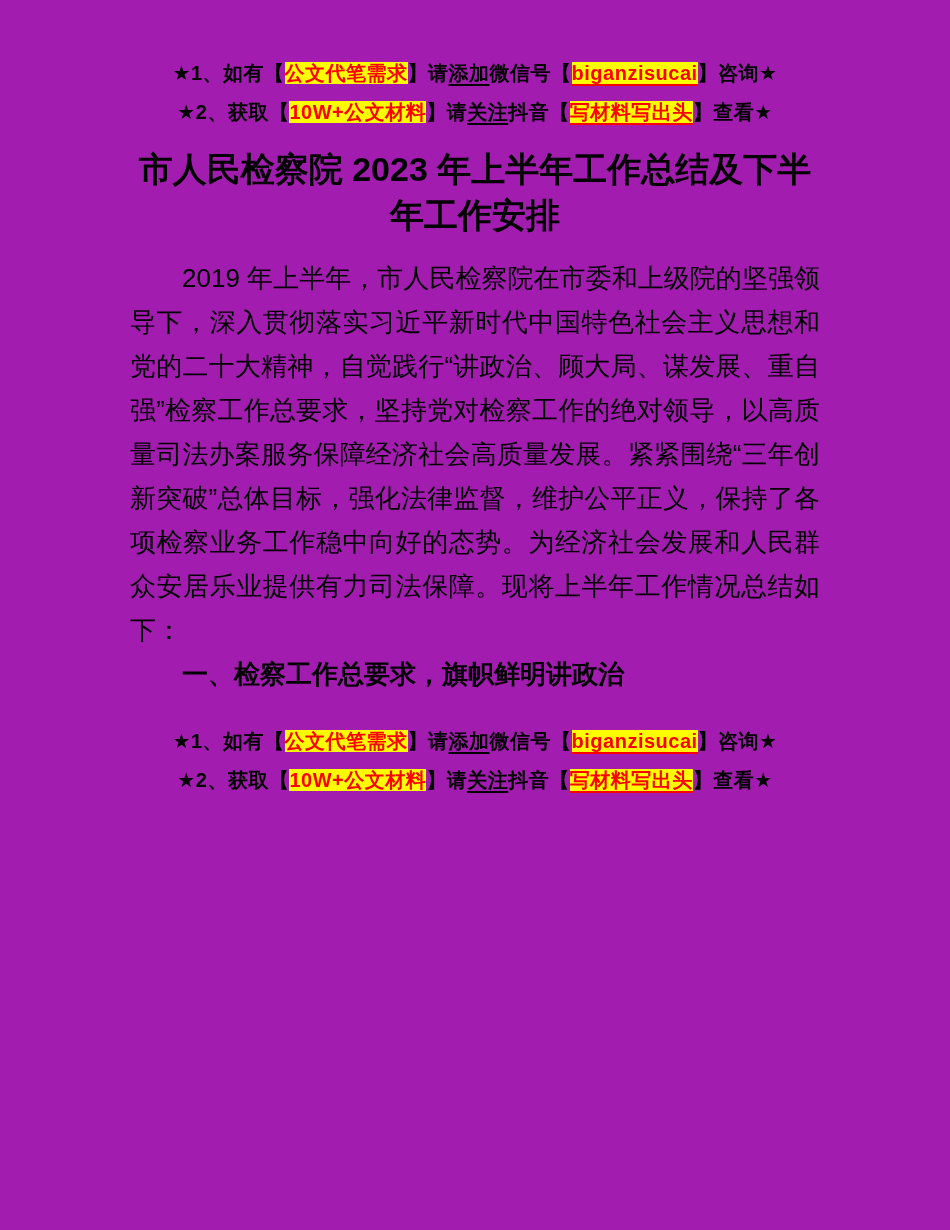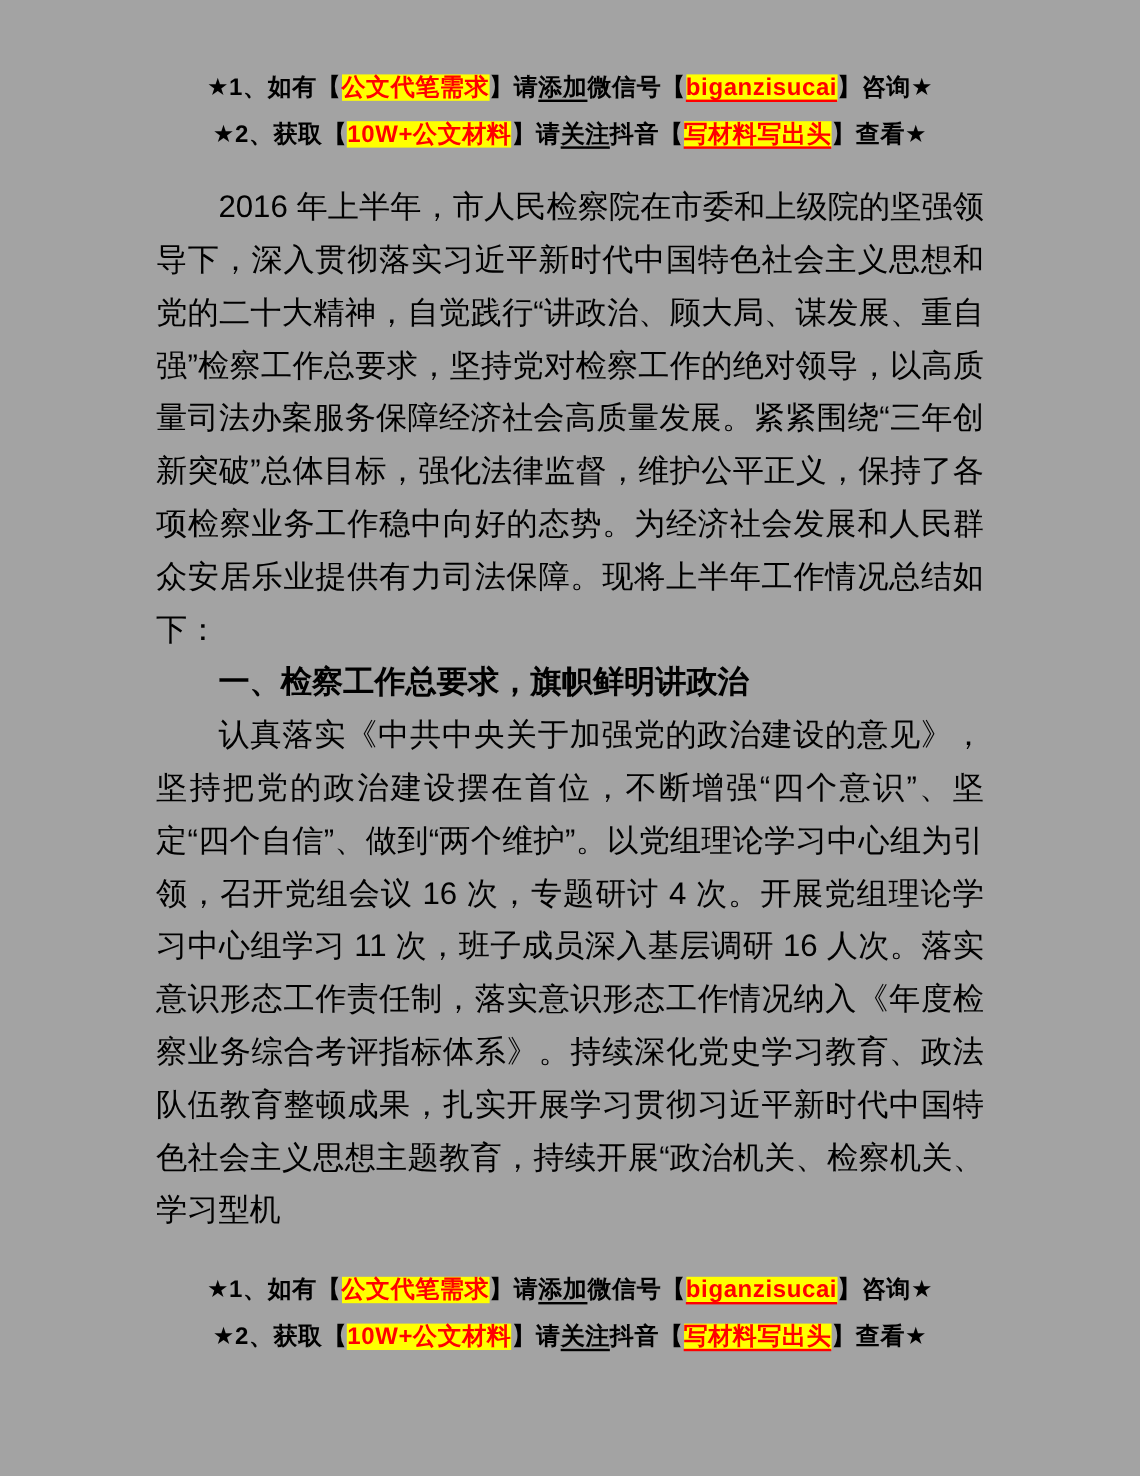--- a/index.html
+++ b/index.html
@@ -4,21 +4,21 @@
 <style>
   html, body {
     margin: 0;
     padding: 0;
     background: #ffffff;
   }
   .page {
     position: relative;
     width: 950px;
     height: 1230px;
-    background: #a3a3a3;
+    background: #a21caf;
     box-sizing: border-box;
     padding: 54px 130px 0 130px;
     font-family: "Liberation Sans", "DejaVu Sans", sans-serif;
     color: #000000;
     overflow: hidden;
   }
   
   .promo {
     text-align: center;
   }
@@ -79,25 +79,25 @@
 </head>
 <body>
 
 <div class="page">
 
   <div class="promo promo-header">
     <p class="promo-line"><span>★1、如有【</span><span class="hl-red">公文代笔需求</span><span>】请</span><span class="ul-black">添加</span><span>微信号【</span><span class="hl-red ul-red">biganzisucai</span><span>】咨询★</span></p>
     <p class="promo-line"><span>★2、获取【</span><span class="hl-red">10W+公文材料</span><span>】请</span><span class="ul-black">关注</span><span>抖音【</span><span class="hl-red ul-red">写材料写出头</span><span>】查看★</span></p>
   </div>
 
+  <h1 class="doc-title">市人民检察院 2023 年上半年工作总结及下半年工作安排</h1>
 
   <div class="doc-body">
-    <p class="body-para">2016 年上半年，市人民检察院在市委和上级院的坚强领导下，深入贯彻落实习近平新时代中国特色社会主义思想和党的二十大精神，自觉践行“讲政治、顾大局、谋发展、重自强”检察工作总要求，坚持党对检察工作的绝对领导，以高质量司法办案服务保障经济社会高质量发展。紧紧围绕“三年创新突破”总体目标，强化法律监督，维护公平正义，保持了各项检察业务工作稳中向好的态势。为经济社会发展和人民群众安居乐业提供有力司法保障。现将上半年工作情况总结如下：</p>
+    <p class="body-para">2019 年上半年，市人民检察院在市委和上级院的坚强领导下，深入贯彻落实习近平新时代中国特色社会主义思想和党的二十大精神，自觉践行“讲政治、顾大局、谋发展、重自强”检察工作总要求，坚持党对检察工作的绝对领导，以高质量司法办案服务保障经济社会高质量发展。紧紧围绕“三年创新突破”总体目标，强化法律监督，维护公平正义，保持了各项检察业务工作稳中向好的态势。为经济社会发展和人民群众安居乐业提供有力司法保障。现将上半年工作情况总结如下：</p>
     <h2 class="section-heading">一、检察工作总要求，旗帜鲜明讲政治</h2>
-    <p class="body-para">认真落实《中共中央关于加强党的政治建设的意见》，坚持把党的政治建设摆在首位，不断增强“四个意识”、坚定“四个自信”、做到“两个维护”。以党组理论学习中心组为引领，召开党组会议 16 次，专题研讨 4 次。开展党组理论学习中心组学习 11 次，班子成员深入基层调研 16 人次。落实意识形态工作责任制，落实意识形态工作情况纳入《年度检察业务综合考评指标体系》。持续深化党史学习教育、政法队伍教育整顿成果，扎实开展学习贯彻习近平新时代中国特色社会主义思想主题教育，持续开展“政治机关、检察机关、学习型机</p>
   </div>
 
   <div class="promo promo-footer">
     <p class="promo-line"><span>★1、如有【</span><span class="hl-red">公文代笔需求</span><span>】请</span><span class="ul-black">添加</span><span>微信号【</span><span class="hl-red ul-red">biganzisucai</span><span>】咨询★</span></p>
     <p class="promo-line"><span>★2、获取【</span><span class="hl-red">10W+公文材料</span><span>】请</span><span class="ul-black">关注</span><span>抖音【</span><span class="hl-red ul-red">写材料写出头</span><span>】查看★</span></p>
   </div>
 
 </div>
 
 </body></html>

